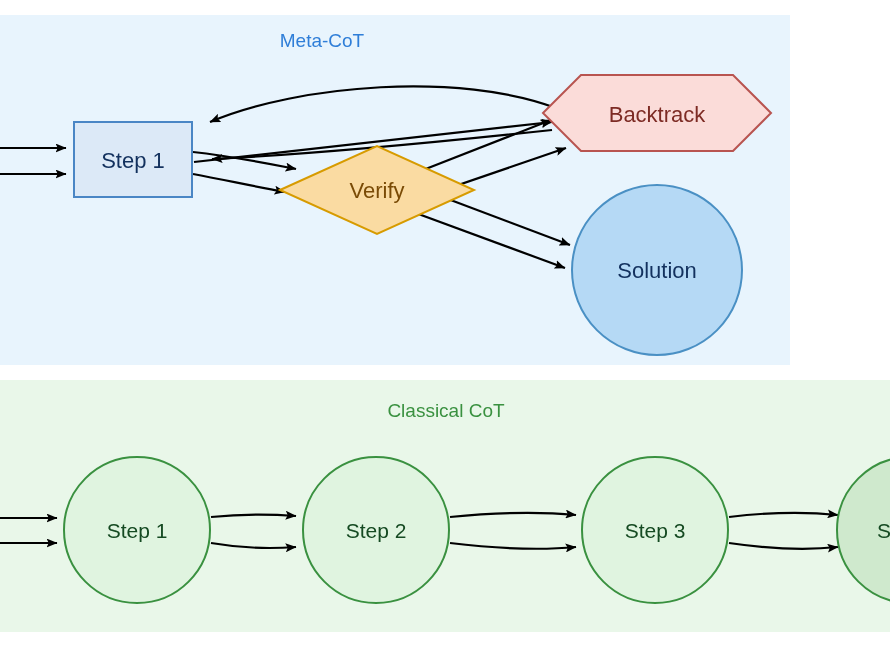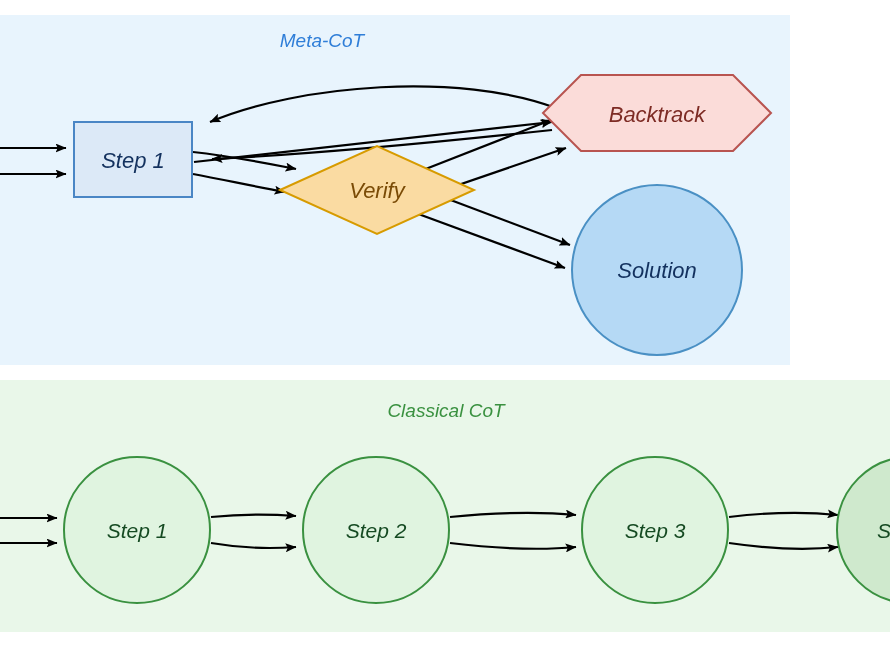--- a/index.html
+++ b/index.html
@@ -11,21 +11,20 @@
     width: 890px;
     height: 648px;
     font-family: "Liberation Sans", sans-serif;
     overflow: hidden;
     position: relative;
   }
   #diagram-root {
     position: relative;
     width: 890px;
     height: 648px;
-    font-style: italic;
   }
   svg.diagram-svg {
     display: block;
     width: 890px;
     height: 648px;
   }
   .panel-label {
     font-family: "Liberation Sans", sans-serif;
     font-size: 19px;
   }

